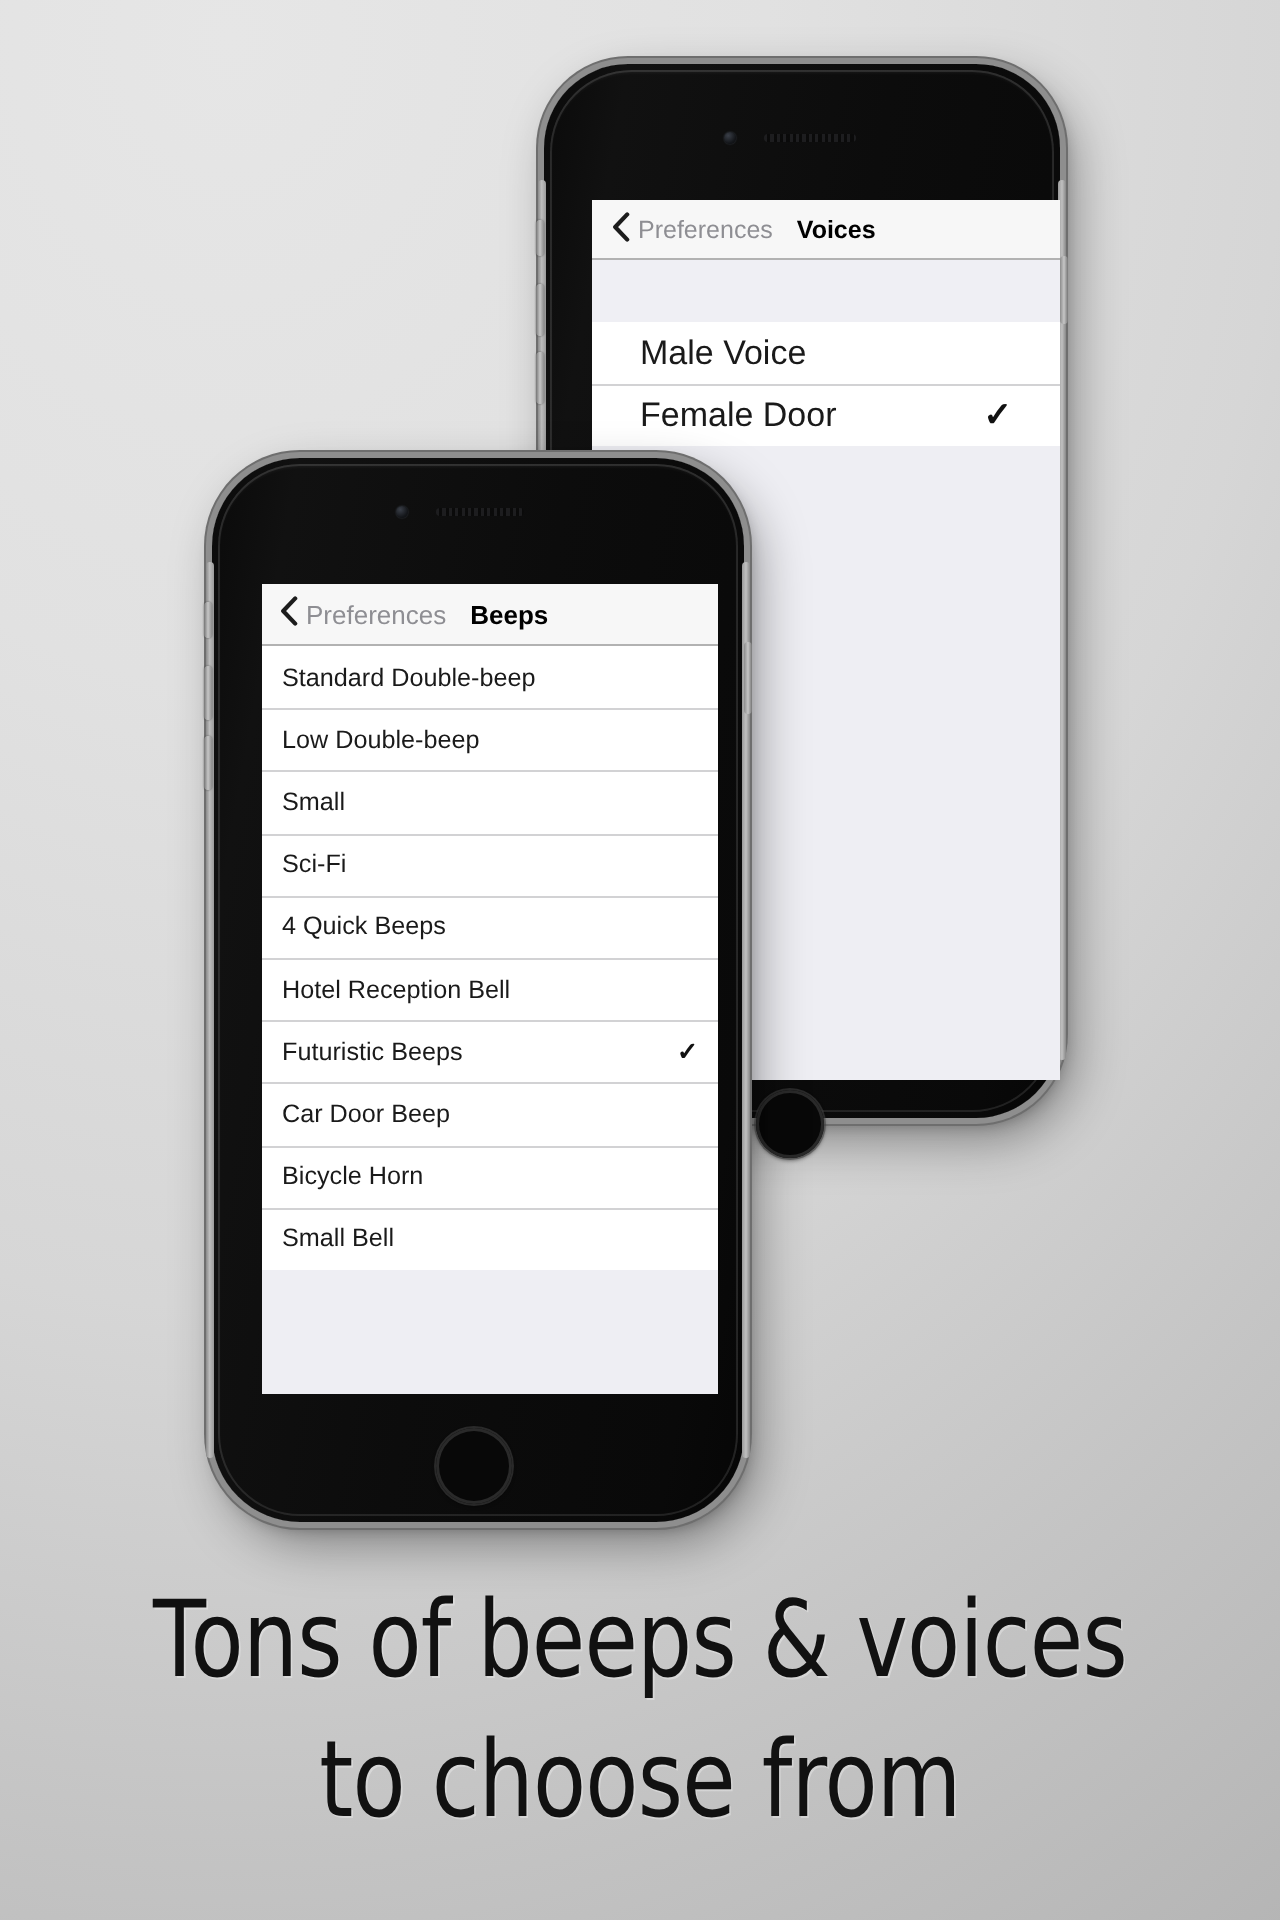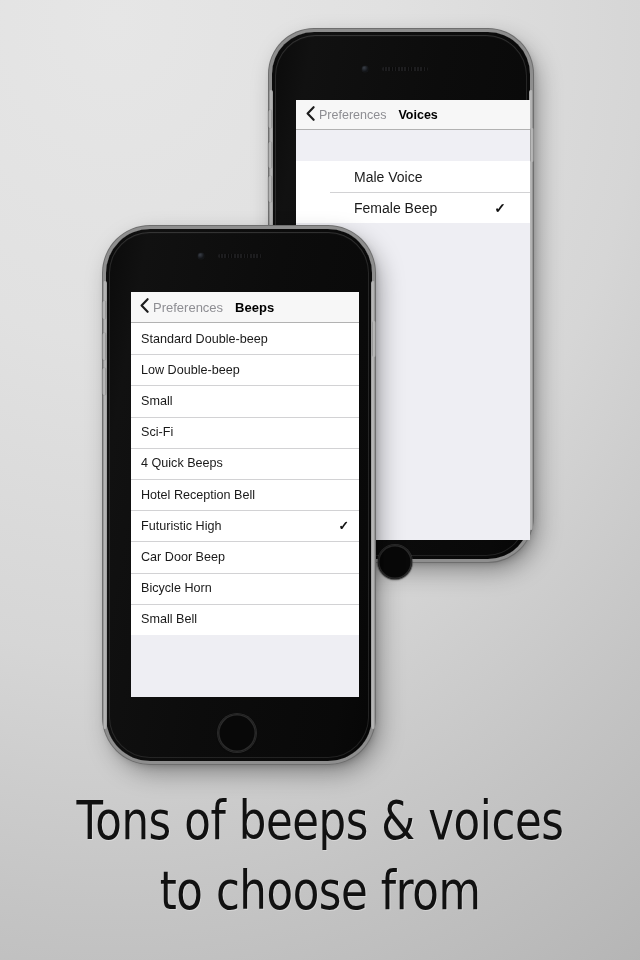--- a/index.html
+++ b/index.html
@@ -165,21 +165,21 @@
     z-index: 1;
   }
   #phone-back .screen {
     left: 24px;
     top: 68px;
     width: 234px;
     height: 440px;
   }
   #phone-back .navbar { height: 30px; padding: 0 10px; font-size: 12.5px; }
   #phone-back .gap-gray { height: 31px; }
-  #phone-back .row { height: 31px; padding: 0 24px; font-size: 14px; margin-left: 34px; }
+  #phone-back .row { height: 31px; padding: 0 24px; font-size: 17px; }
   #phone-back .camera { left: 90px; top: 34px; }
   #phone-back .speaker { left: 110px; top: 35px; width: 46px; }
   #phone-back .home-btn { left: 106px; top: 513px; width: 34px; height: 34px; }
 
   
   #phone-front {
     left: 106px;
     top: 229px;
     width: 266px;
     height: 532px;
@@ -248,21 +248,21 @@
       </div>
 
       <div class="gap-gray"></div>
 
       <div class="list" id="back-list">
           <div class="row">
             <span class="label">Male Voice</span>
             <span class="check"></span>
           </div>
           <div class="row">
-            <span class="label">Female Beep</span>
+            <span class="label">Female Door</span>
             <span class="check">✓</span>
           </div>
         </div>
 
       <div class="list-tail" style="height:348px;"></div>
     </div>
 
     <div class="home-btn"></div>
   </div>
 
@@ -309,21 +309,21 @@
           </div>
           <div class="row">
             <span class="label">4 Quick Beeps</span>
             <span class="check"></span>
           </div>
           <div class="row">
             <span class="label">Hotel Reception Bell</span>
             <span class="check"></span>
           </div>
           <div class="row">
-            <span class="label">Futuristic High</span>
+            <span class="label">Futuristic Beeps</span>
             <span class="check">✓</span>
           </div>
           <div class="row">
             <span class="label">Car Door Beep</span>
             <span class="check"></span>
           </div>
           <div class="row">
             <span class="label">Bicycle Horn</span>
             <span class="check"></span>
           </div>

